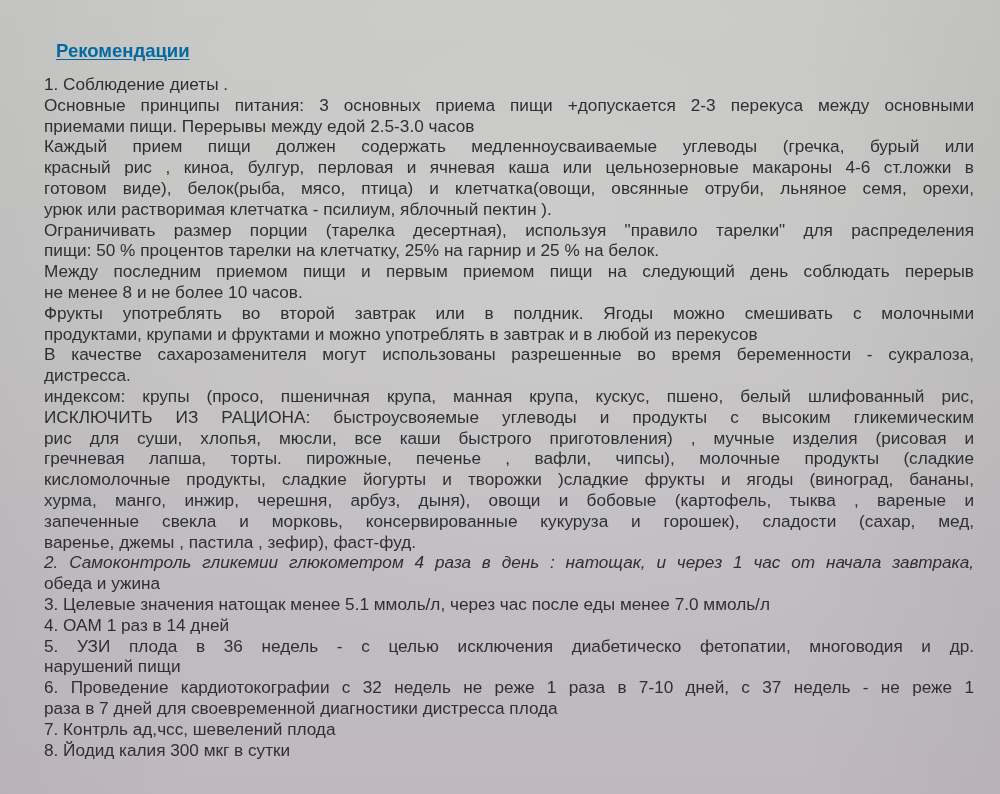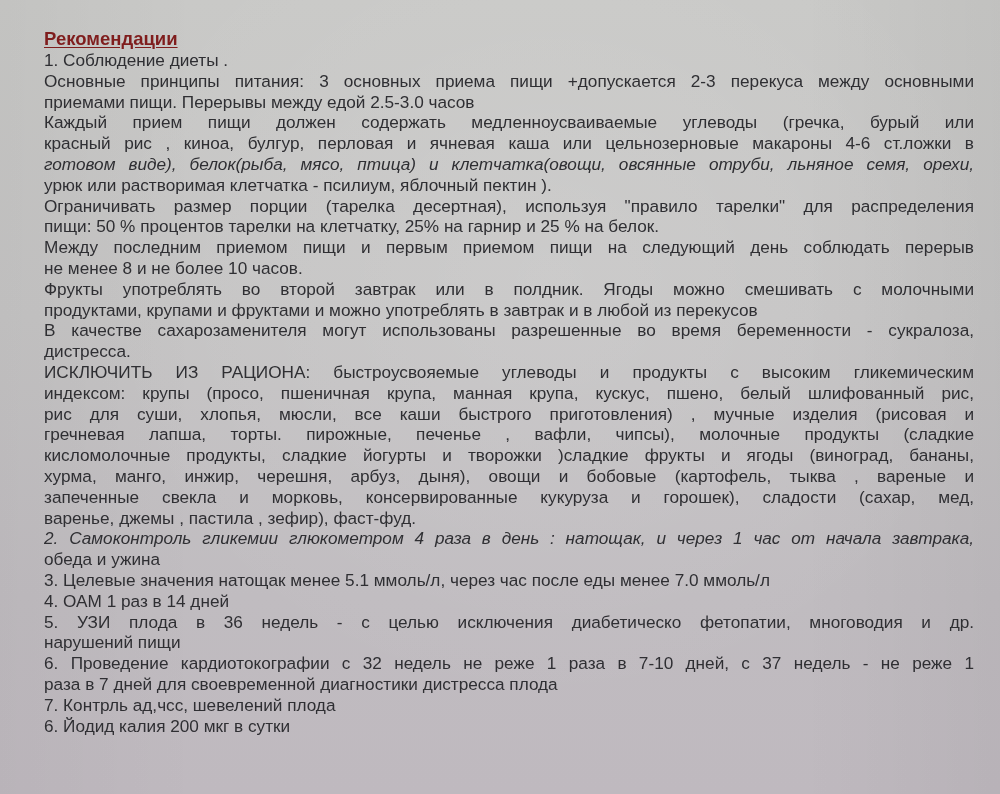--- a/index.html
+++ b/index.html
@@ -27,22 +27,22 @@
     left: 44px;
     top: 28px;
     width: 930px;
   }
   .title {
     font-weight: bold;
     font-size: 18.5px;
     text-decoration: underline;
     text-underline-offset: 2px;
     line-height: 22px;
-    color: #7f1d1d;
-    margin: 0;
+    color: #0369a1;
+    margin: 12px;
   }
   .line {
     font-size: 17.2px;
     line-height: 20.8px;
     margin: 0;
     white-space: nowrap;
     transform-origin: left center;
   }
   .j { text-align: justify; text-align-last: justify; white-space: normal; }
 </style>
@@ -52,42 +52,42 @@
 <div class="paper-shade"></div>
 
 <div class="doc">
   <div class="title">Рекомендации</div>
   <div id="lines">
       <div class="line">1.   Соблюдение диеты .</div>
       <div class="line j" style="width: 930px; overflow: hidden; height: 20.8px;">Основные принципы питания: 3 основных приема пищи +допускается 2-3 перекуса между основными</div>
       <div class="line">приемами пищи. Перерывы между едой  2.5-3.0 часов</div>
       <div class="line j" style="width: 930px; overflow: hidden; height: 20.8px;">Каждый прием пищи должен содержать медленноусваиваемые углеводы (гречка, бурый или</div>
       <div class="line j" style="width: 930px; overflow: hidden; height: 20.8px;">красный рис , киноа, булгур, перловая и ячневая каша или цельнозерновые макароны 4-6 ст.ложки в</div>
-      <div class="line j" style="width: 930px; overflow: hidden; height: 20.8px; font-style: italic;">готовом виде), белок(рыба, мясо, птица) и клетчатка(овощи, овсянные  отруби, льняное семя, орехи,</div>
+      <div class="line j" style="width: 930px; overflow: hidden; height: 20.8px;">готовом виде), белок(рыба, мясо, птица) и клетчатка(овощи, овсянные  отруби, льняное семя, орехи,</div>
       <div class="line">урюк или растворимая клетчатка - псилиум, яблочный пектин ).</div>
       <div class="line j" style="width: 930px; overflow: hidden; height: 20.8px;">Ограничивать размер порции (тарелка десертная), используя "правило тарелки" для распределения</div>
       <div class="line">пищи: 50 % процентов тарелки на клетчатку, 25% на гарнир и 25 % на белок.</div>
       <div class="line j" style="width: 930px; overflow: hidden; height: 20.8px;"> Между последним приемом пищи и первым приемом пищи на следующий день соблюдать перерыв</div>
       <div class="line">не менее 8 и не более 10 часов.</div>
       <div class="line j" style="width: 930px; overflow: hidden; height: 20.8px;">Фрукты  употреблять во второй завтрак или в полдник. Ягоды можно смешивать с молочными</div>
       <div class="line">продуктами, крупами и фруктами и можно употреблять в завтрак и в любой из перекусов</div>
       <div class="line j" style="width: 930px; overflow: hidden; height: 20.8px;">В качестве сахарозаменителя могут использованы разрешенные во время беременности - сукралоза,</div>
       <div class="line">дистресса.</div>
+      <div class="line j" style="width: 930px; overflow: hidden; height: 20.8px;">индексом: крупы (просо, пшеничная крупа, манная крупа, кускус, пшено, белый шлифованный рис,</div>
       <div class="line j" style="width: 930px; overflow: hidden; height: 20.8px;">ИСКЛЮЧИТЬ ИЗ РАЦИОНА: быстроусвояемые углеводы и продукты с высоким гликемическим</div>
-      <div class="line j" style="width: 930px; overflow: hidden; height: 20.8px;">индексом: крупы (просо, пшеничная крупа, манная крупа, кускус, пшено, белый шлифованный рис,</div>
       <div class="line j" style="width: 930px; overflow: hidden; height: 20.8px;">рис для суши, хлопья, мюсли, все каши быстрого приготовления) , мучные изделия (рисовая и</div>
       <div class="line j" style="width: 930px; overflow: hidden; height: 20.8px;">гречневая лапша, торты. пирожные, печенье  , вафли, чипсы), молочные продукты (сладкие</div>
       <div class="line j" style="width: 930px; overflow: hidden; height: 20.8px;">кисломолочные продукты, сладкие йогурты и творожки )сладкие фрукты и ягоды (виноград, бананы,</div>
       <div class="line j" style="width: 930px; overflow: hidden; height: 20.8px;">хурма, манго, инжир, черешня, арбуз, дыня), овощи и бобовые (картофель, тыква , вареные и</div>
       <div class="line j" style="width: 930px; overflow: hidden; height: 20.8px;">запеченные свекла и морковь, консервированные кукуруза и горошек), сладости (сахар, мед,</div>
       <div class="line">варенье, джемы , пастила , зефир), фаст-фуд.</div>
       <div class="line j" style="width: 930px; overflow: hidden; height: 20.8px; font-style: italic;">2. Самоконтроль гликемии  глюкометром 4 раза в день :  натощак, и через 1 час от начала  завтрака,</div>
       <div class="line">обеда и ужина</div>
       <div class="line">3. Целевые значения натощак менее 5.1 ммоль/л, через час после еды  менее 7.0 ммоль/л</div>
       <div class="line">4. ОАМ 1 раз в 14 дней</div>
       <div class="line j" style="width: 930px; overflow: hidden; height: 20.8px;">5. УЗИ плода в 36 недель - с целью исключения диабетическо фетопатии, многоводия и др.</div>
       <div class="line">нарушений пищи</div>
       <div class="line j" style="width: 930px; overflow: hidden; height: 20.8px;">6.  Проведение кардиотокографии с 32 недель не реже 1 раза в 7-10 дней, с 37 недель - не реже 1</div>
       <div class="line">раза в 7 дней  для своевременной диагностики дистресса плода</div>
       <div class="line">7. Контрль ад,чсс, шевелений плода</div>
-      <div class="line">6. Йодид калия 200 мкг в сутки</div>
+      <div class="line">8. Йодид калия 300 мкг в сутки</div>
     </div>
 </div>
 
 </body></html>

